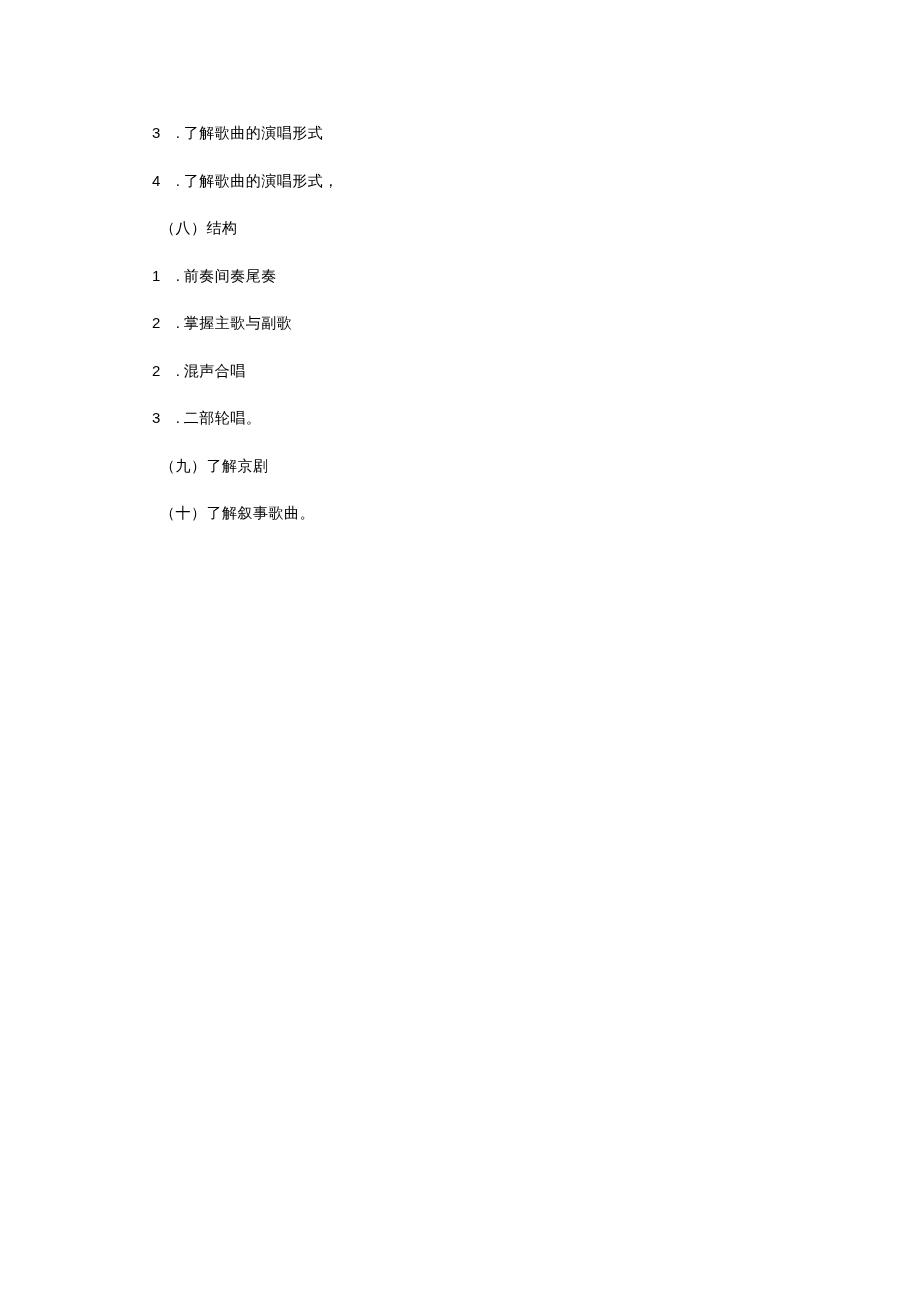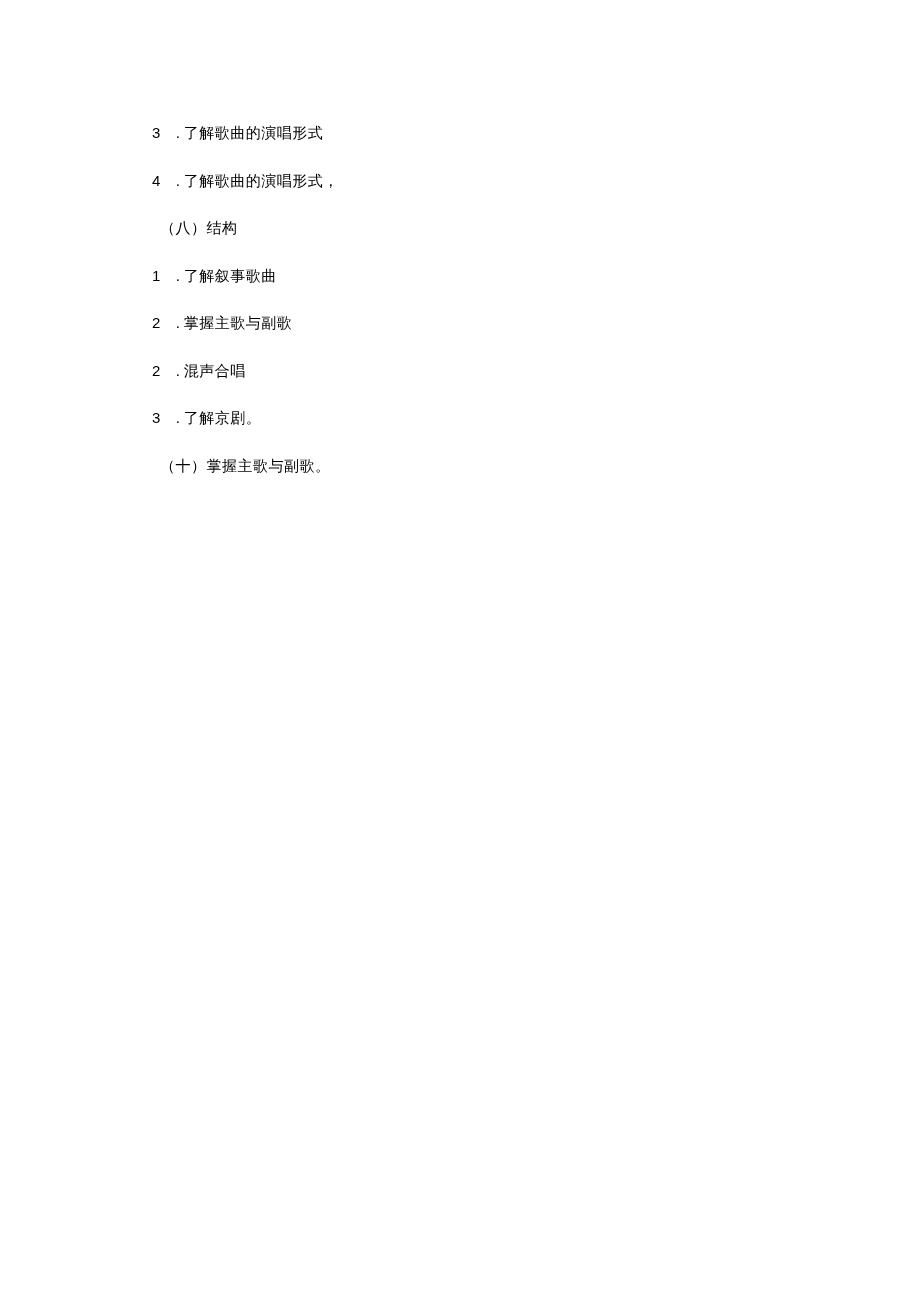--- a/index.html
+++ b/index.html
@@ -63,33 +63,36 @@
     <span class="num">4</span>
     <span class="sep">.</span>
     <span class="text">了解歌曲的演唱形式，</span>
   </div>
   <div class="line indent">
     <span class="text">（八）结构</span>
   </div>
   <div class="line">
     <span class="num">1</span>
     <span class="sep">.</span>
-    <span class="text"> 了解叙事歌曲</span>
+    <span class="text"> 前奏间奏尾奏</span>
   </div>
   <div class="line">
     <span class="num">2</span>
     <span class="sep">.</span>
     <span class="text">掌握主歌与副歌</span>
   </div>
   <div class="line">
     <span class="num">2</span>
     <span class="sep">.</span>
     <span class="text"> 混声合唱</span>
   </div>
   <div class="line">
     <span class="num">3</span>
     <span class="sep">.</span>
-    <span class="text"> 了解京剧。</span>
+    <span class="text"> 二部轮唱。</span>
   </div>
   <div class="line indent">
-    <span class="text">（十）掌握主歌与副歌。</span>
+    <span class="text">（九）了解京剧</span>
+  </div>
+  <div class="line indent">
+    <span class="text">（十）了解叙事歌曲。</span>
   </div>
 </div>
 
 </body></html>

